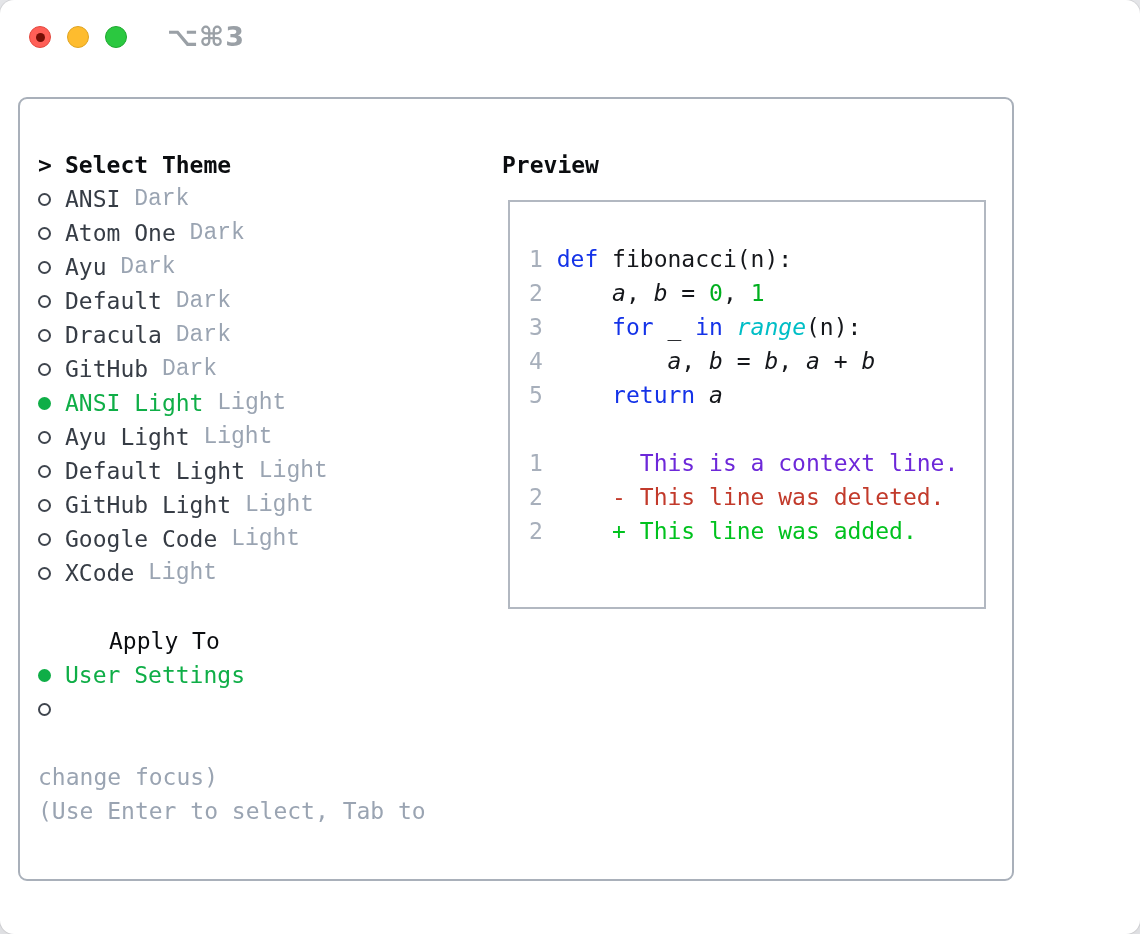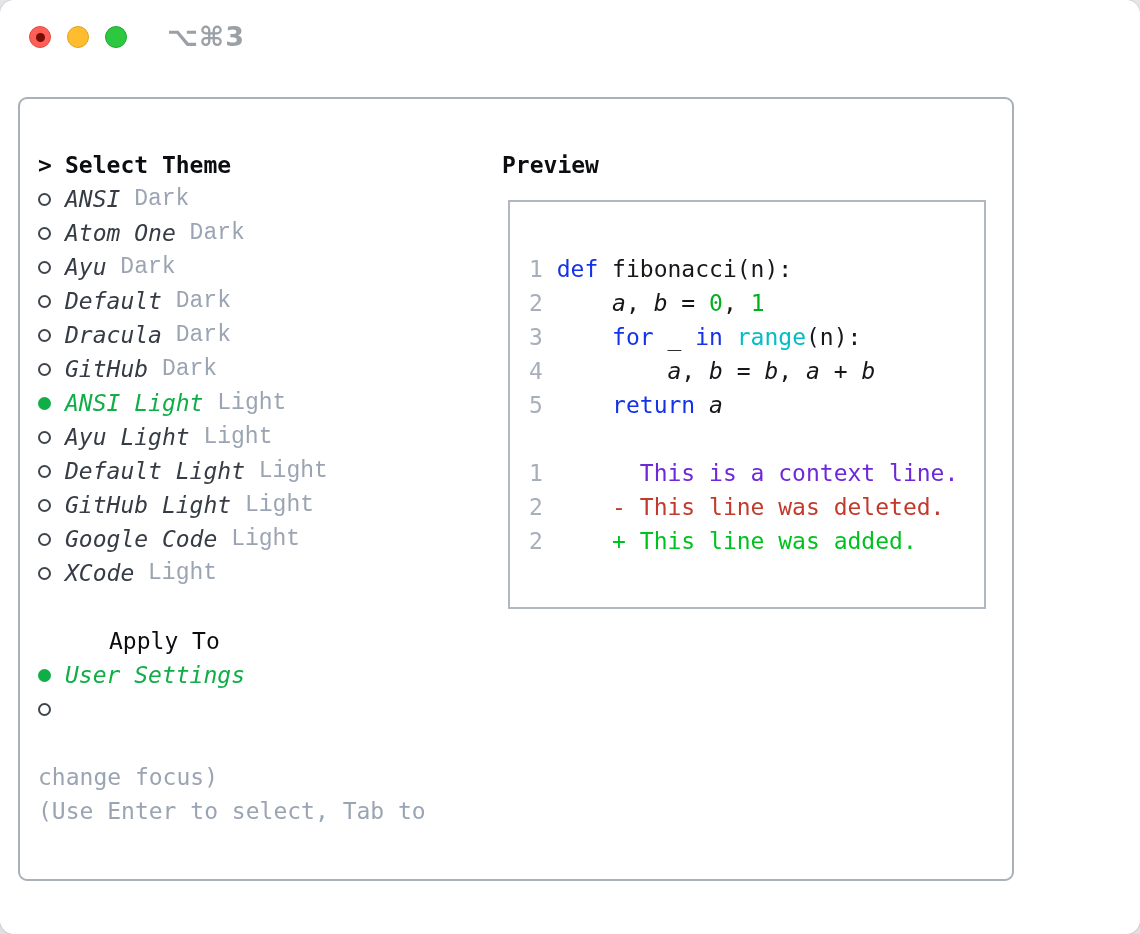--- a/index.html
+++ b/index.html
@@ -50,37 +50,37 @@
   }
   
   .leftcol{position:absolute;left:18px;top:49px;}
   .row{height:34px;display:flex;align-items:center;font-size:23px;white-space:pre;}
   .cell{width:27px;flex:0 0 27px;display:flex;align-items:center;}
   .caret{font-weight:bold;color:var(--black);font-size:23px;}
   .hdr{font-weight:bold;color:var(--black);}
   .circle{width:13px;height:13px;border-radius:50%;}
   .circle.hollow{border:2.5px solid #3f454e;}
   .circle.filled{background:var(--green-sel);}
-  .iname{color:var(--dark);font-style:italic;}
+  .iname{color:var(--dark);}
   .iname.sel{color:var(--green-sel);}
   .ivariant{color:var(--gray);font-family:Liberation Mono, monospace;}
   .apply-label{color:var(--black);margin-left:44px;}
   .helprow{color:var(--gray);}
   
   .preview-hdr{position:absolute;left:482px;top:49px;}
   .pbox{
     position:absolute;left:488px;top:101px;width:478px;height:409px;
     border:2px solid var(--pbox-border);background:#fff;
   }
-  .codearea{position:absolute;left:19px;top:50px;}
+  .codearea{position:absolute;left:19px;top:40px;}
   .cline{height:34px;line-height:34px;font-size:23px;white-space:pre;}
   .lnum{color:var(--lnum);}
   .tok-kw{color:var(--blue-kw);}
   .tok-num{color:var(--green-num);}
-  .tok-builtin{color:var(--cyan);}
+  .tok-builtin{color:var(--cyan);font-style:italic;}
   .tok-var{color:#15171b;font-style:italic;}
   .tok-plain{color:#15171b;}
   .d-context{color:#6d28d9;}
   .d-deleted{color:var(--red-del);}
   .d-added{color:var(--green-add);}
 </style>
 </head>
 <body>
 
 <div class="window">

